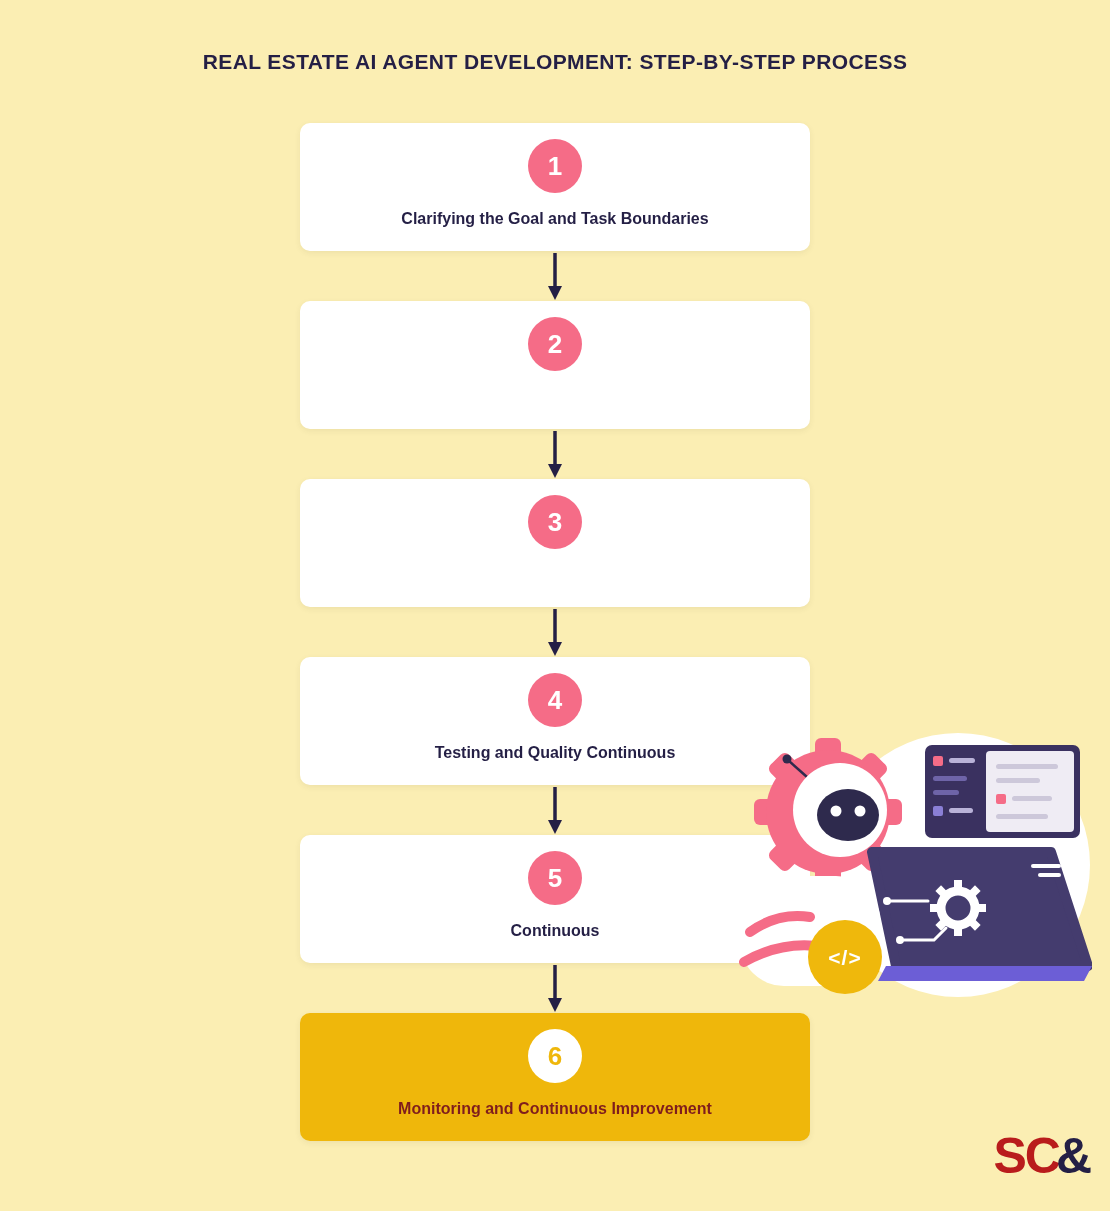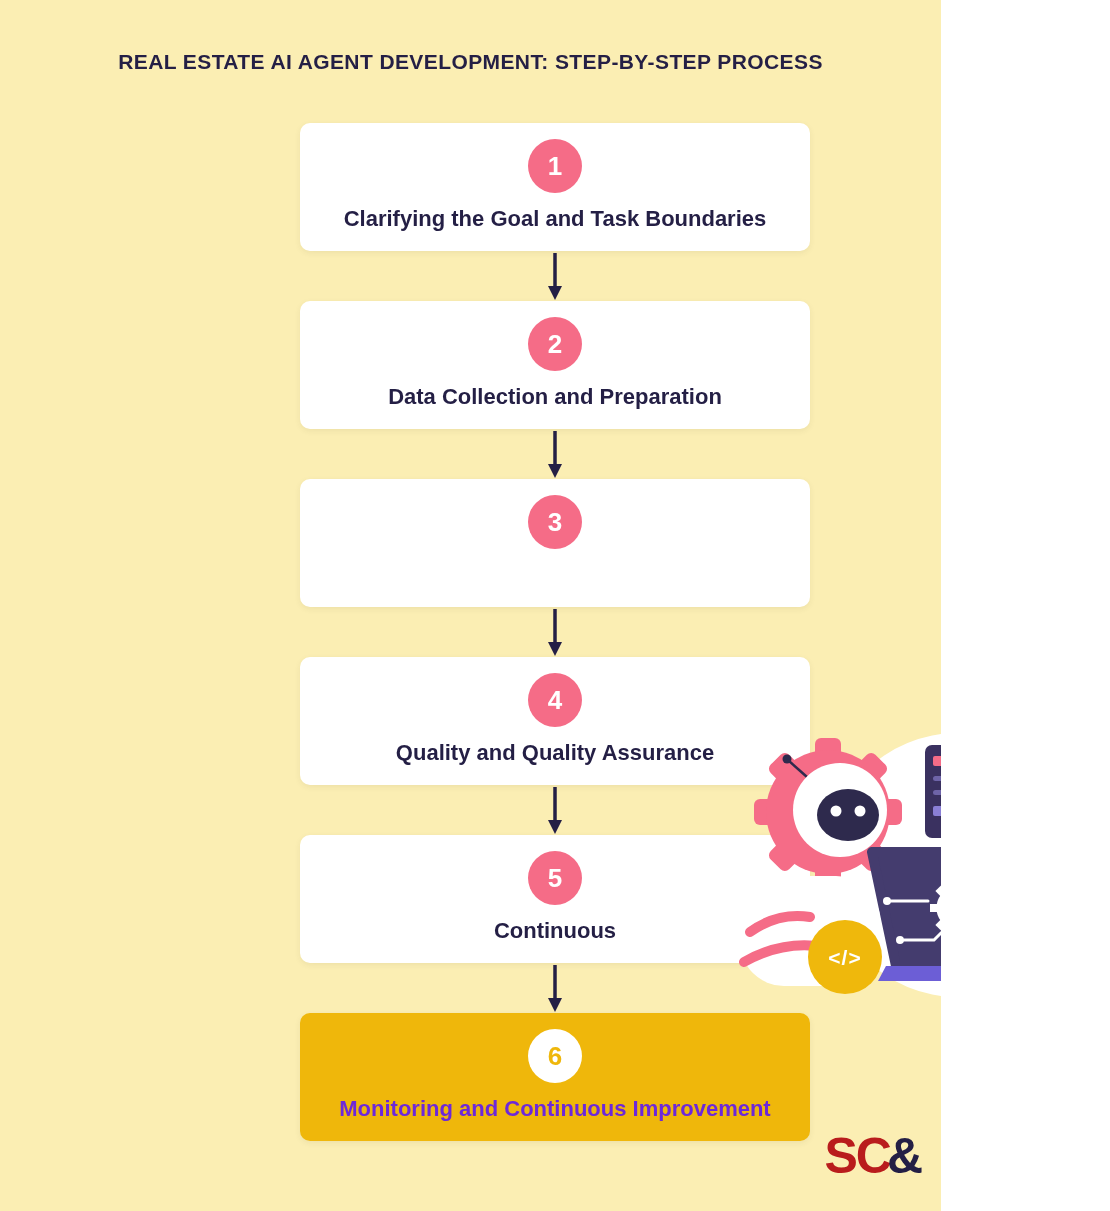--- a/index.html
+++ b/index.html
@@ -1,18 +1,18 @@
 <!DOCTYPE html>
 <html><head>
 <meta charset="utf-8">
 <style>
   html,body{margin:0;padding:0;}
   .canvas{
     position:relative;
-    width:941px;height:1211px;
+    width:1110px;height:1211px;
     background:#FBEEB3;
     overflow:hidden;
     font-family:"Liberation Sans","DejaVu Sans",sans-serif;
   }
   .title{
     position:absolute;top:50px;left:0;width:100%;
     margin:0;text-align:center;
     font-size:21px;font-weight:800;letter-spacing:.4px;
     color:#241F45;
   }
@@ -29,26 +29,26 @@
     box-shadow:0 2px 6px rgba(60,50,10,.07);
   }
   .badge{
     width:54px;height:54px;border-radius:50%;
     background:#F56C87;color:#FFFFFF;
     display:flex;align-items:center;justify-content:center;
     font-size:26px;font-weight:700;
   }
   .step-label{
     margin-top:13px;
-    font-size:22px;font-weight:700;color:#241F45;
+    font-size:16px;font-weight:700;color:#241F45;
     text-align:center;line-height:26px;
   }
   .step-card.highlight{background:#EFB70B;}
   .step-card.highlight .badge{background:#FFFFFF;color:#EFB70B;}
-  .step-card.highlight .step-label{color:#6d28d9;}
+  .step-card.highlight .step-label{color:#7f1d1d;}
   .arrow{display:block;margin:0;}
   .illustration{
     position:absolute;left:728px;top:718px;width:364px;height:282px;
     z-index:5;
   }
   .logo{
     position:absolute;top:1126px;right:20px;
     font-size:50px;font-weight:900;letter-spacing:-2px;
     z-index:6;line-height:60px;
   }
@@ -69,40 +69,39 @@
       <div class="step-label">Clarifying the Goal and Task Boundaries</div>
     </div>
 
     <svg class="arrow" width="18" height="50" viewBox="0 0 18 50">
       <line x1="9" y1="2" x2="9" y2="37" stroke="#241F45" stroke-width="3.5"></line>
       <polygon points="2,35 16,35 9,49" fill="#241F45"></polygon>
     </svg>
 
     <div class="step-card">
       <div class="badge">2</div>
-      <div class="step-label">Data Collection and Preparation</div>
     </div>
 
     <svg class="arrow" width="18" height="50" viewBox="0 0 18 50">
       <line x1="9" y1="2" x2="9" y2="37" stroke="#241F45" stroke-width="3.5"></line>
       <polygon points="2,35 16,35 9,49" fill="#241F45"></polygon>
     </svg>
 
     <div class="step-card">
       <div class="badge">3</div>
     </div>
 
     <svg class="arrow" width="18" height="50" viewBox="0 0 18 50">
       <line x1="9" y1="2" x2="9" y2="37" stroke="#241F45" stroke-width="3.5"></line>
       <polygon points="2,35 16,35 9,49" fill="#241F45"></polygon>
     </svg>
 
     <div class="step-card">
       <div class="badge">4</div>
-      <div class="step-label">Quality and Quality Assurance</div>
+      <div class="step-label">Testing and Quality Continuous</div>
     </div>
 
     <svg class="arrow" width="18" height="50" viewBox="0 0 18 50">
       <line x1="9" y1="2" x2="9" y2="37" stroke="#241F45" stroke-width="3.5"></line>
       <polygon points="2,35 16,35 9,49" fill="#241F45"></polygon>
     </svg>
 
     <div class="step-card">
       <div class="badge">5</div>
       <div class="step-label">Continuous</div>

